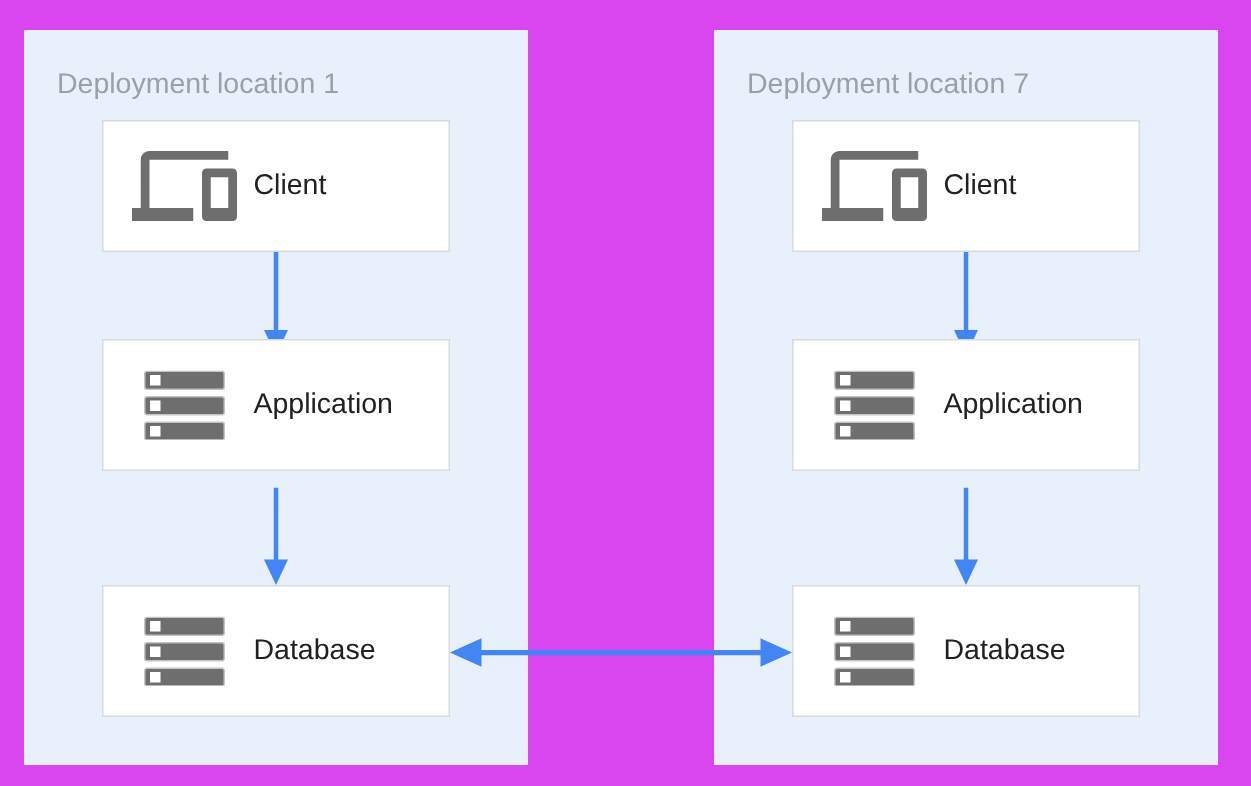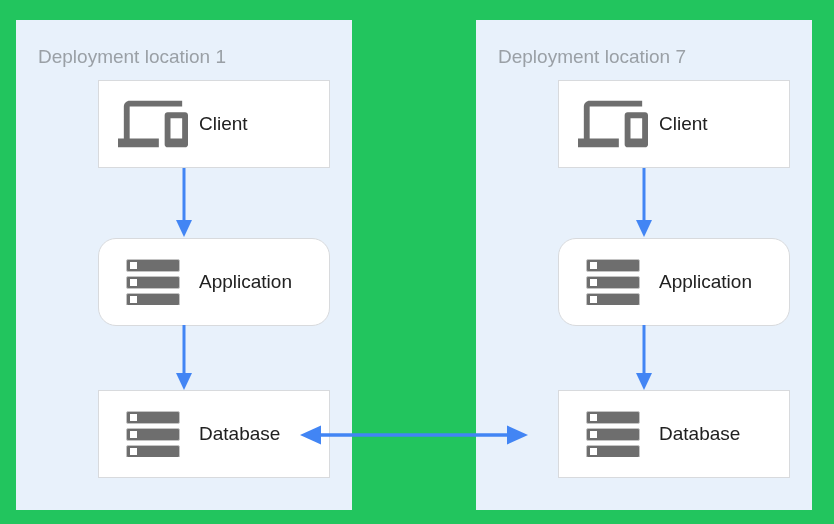--- a/index.html
+++ b/index.html
@@ -1,21 +1,21 @@
 <!DOCTYPE html>
 <html style="--panel-background: #e8f1fb; --arrow: #4285f4; --icon: #6e6e6e; --icon-dot: #ffffff; --node-border: #d8dadd; --title-text: #9aa0a6; --label-text: #212121;"><head>
 <meta charset="utf-8">
 <style>
   html, body { margin: 0; padding: 0; background: #ffffff; }
   * { box-sizing: border-box; }
   .canvas {
     position: relative;
     width: 834px;
     height: 524px;
-    background: #22c55e;
+    background: #d946ef;
     font-family: "Liberation Sans", sans-serif;
     overflow: hidden;
   }
   .panel {
     position: absolute;
     top: 20px;
     width: 336px;
     height: 490px;
     background: var(--panel-background, #e8f1fb);
   }
@@ -33,24 +33,23 @@
   .node {
     position: absolute;
     left: 52px;
     width: 232px;
     height: 88px;
     background: #ffffff;
     border: 1px solid var(--node-border, #d8dadd);
     display: flex;
     align-items: center;
     padding-left: 16px;
-    margin-left: 30px;
   }
   .node-client      { top: 60px; }
-  .node-application { top: 218px; border-radius: 18px; }
+  .node-application { top: 206px; }
   .node-database    { top: 370px; }
   .icon-slot {
     width: 76px;
     display: flex;
     justify-content: center;
     align-items: center;
     flex: 0 0 auto;
   }
   .node-label {
     margin-left: 8px;

